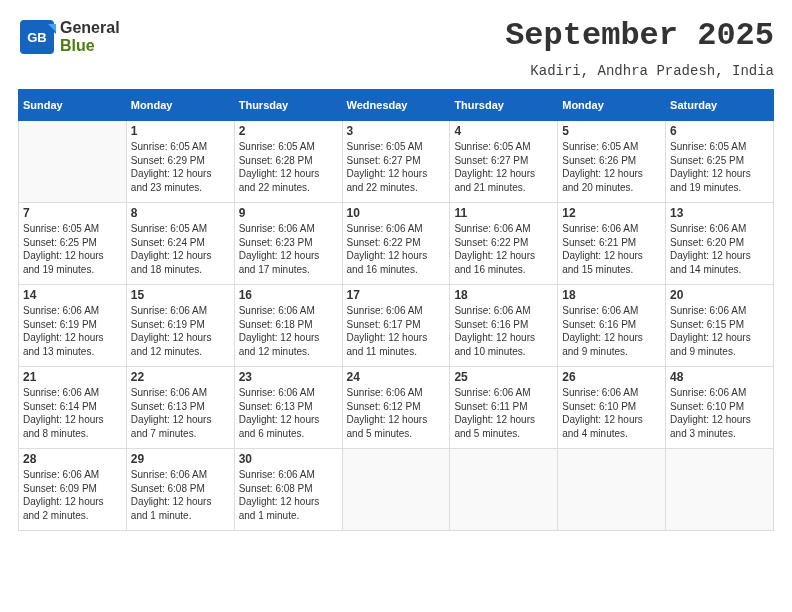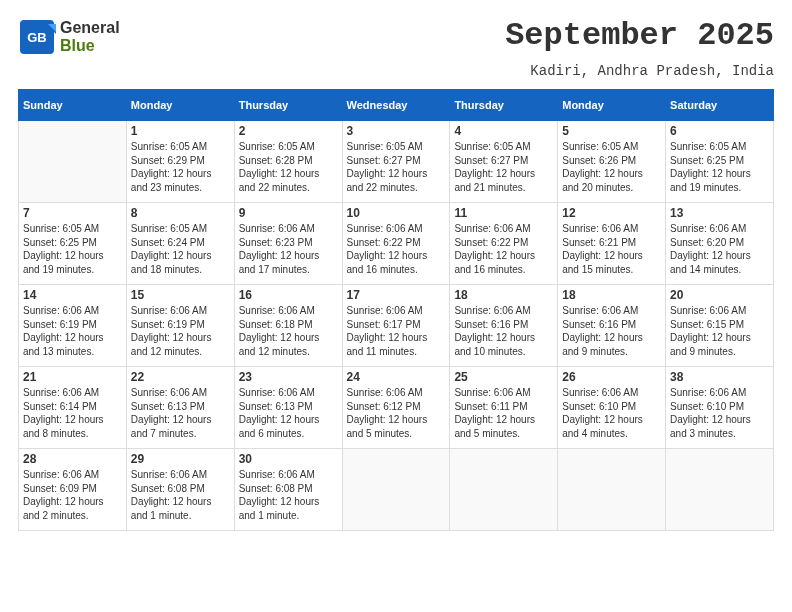--- a/index.html
+++ b/index.html
@@ -310,21 +310,21 @@
 and 5 minutes.</div>
           </td>
           <td>
             <span class="day-num">26</span>
             <div class="day-info" style="white-space: pre-line;">Sunrise: 6:06 AM
 Sunset: 6:10 PM
 Daylight: 12 hours
 and 4 minutes.</div>
           </td>
           <td>
-            <span class="day-num">38</span>
+            <span class="day-num">48</span>
             <div class="day-info" style="white-space: pre-line;">Sunrise: 6:06 AM
 Sunset: 6:10 PM
 Daylight: 12 hours
 and 3 minutes.</div>
           </td>
         </tr>
         <tr>
           <td>
             <span class="day-num">28</span>
             <div class="day-info" style="white-space: pre-line;">Sunrise: 6:06 AM

